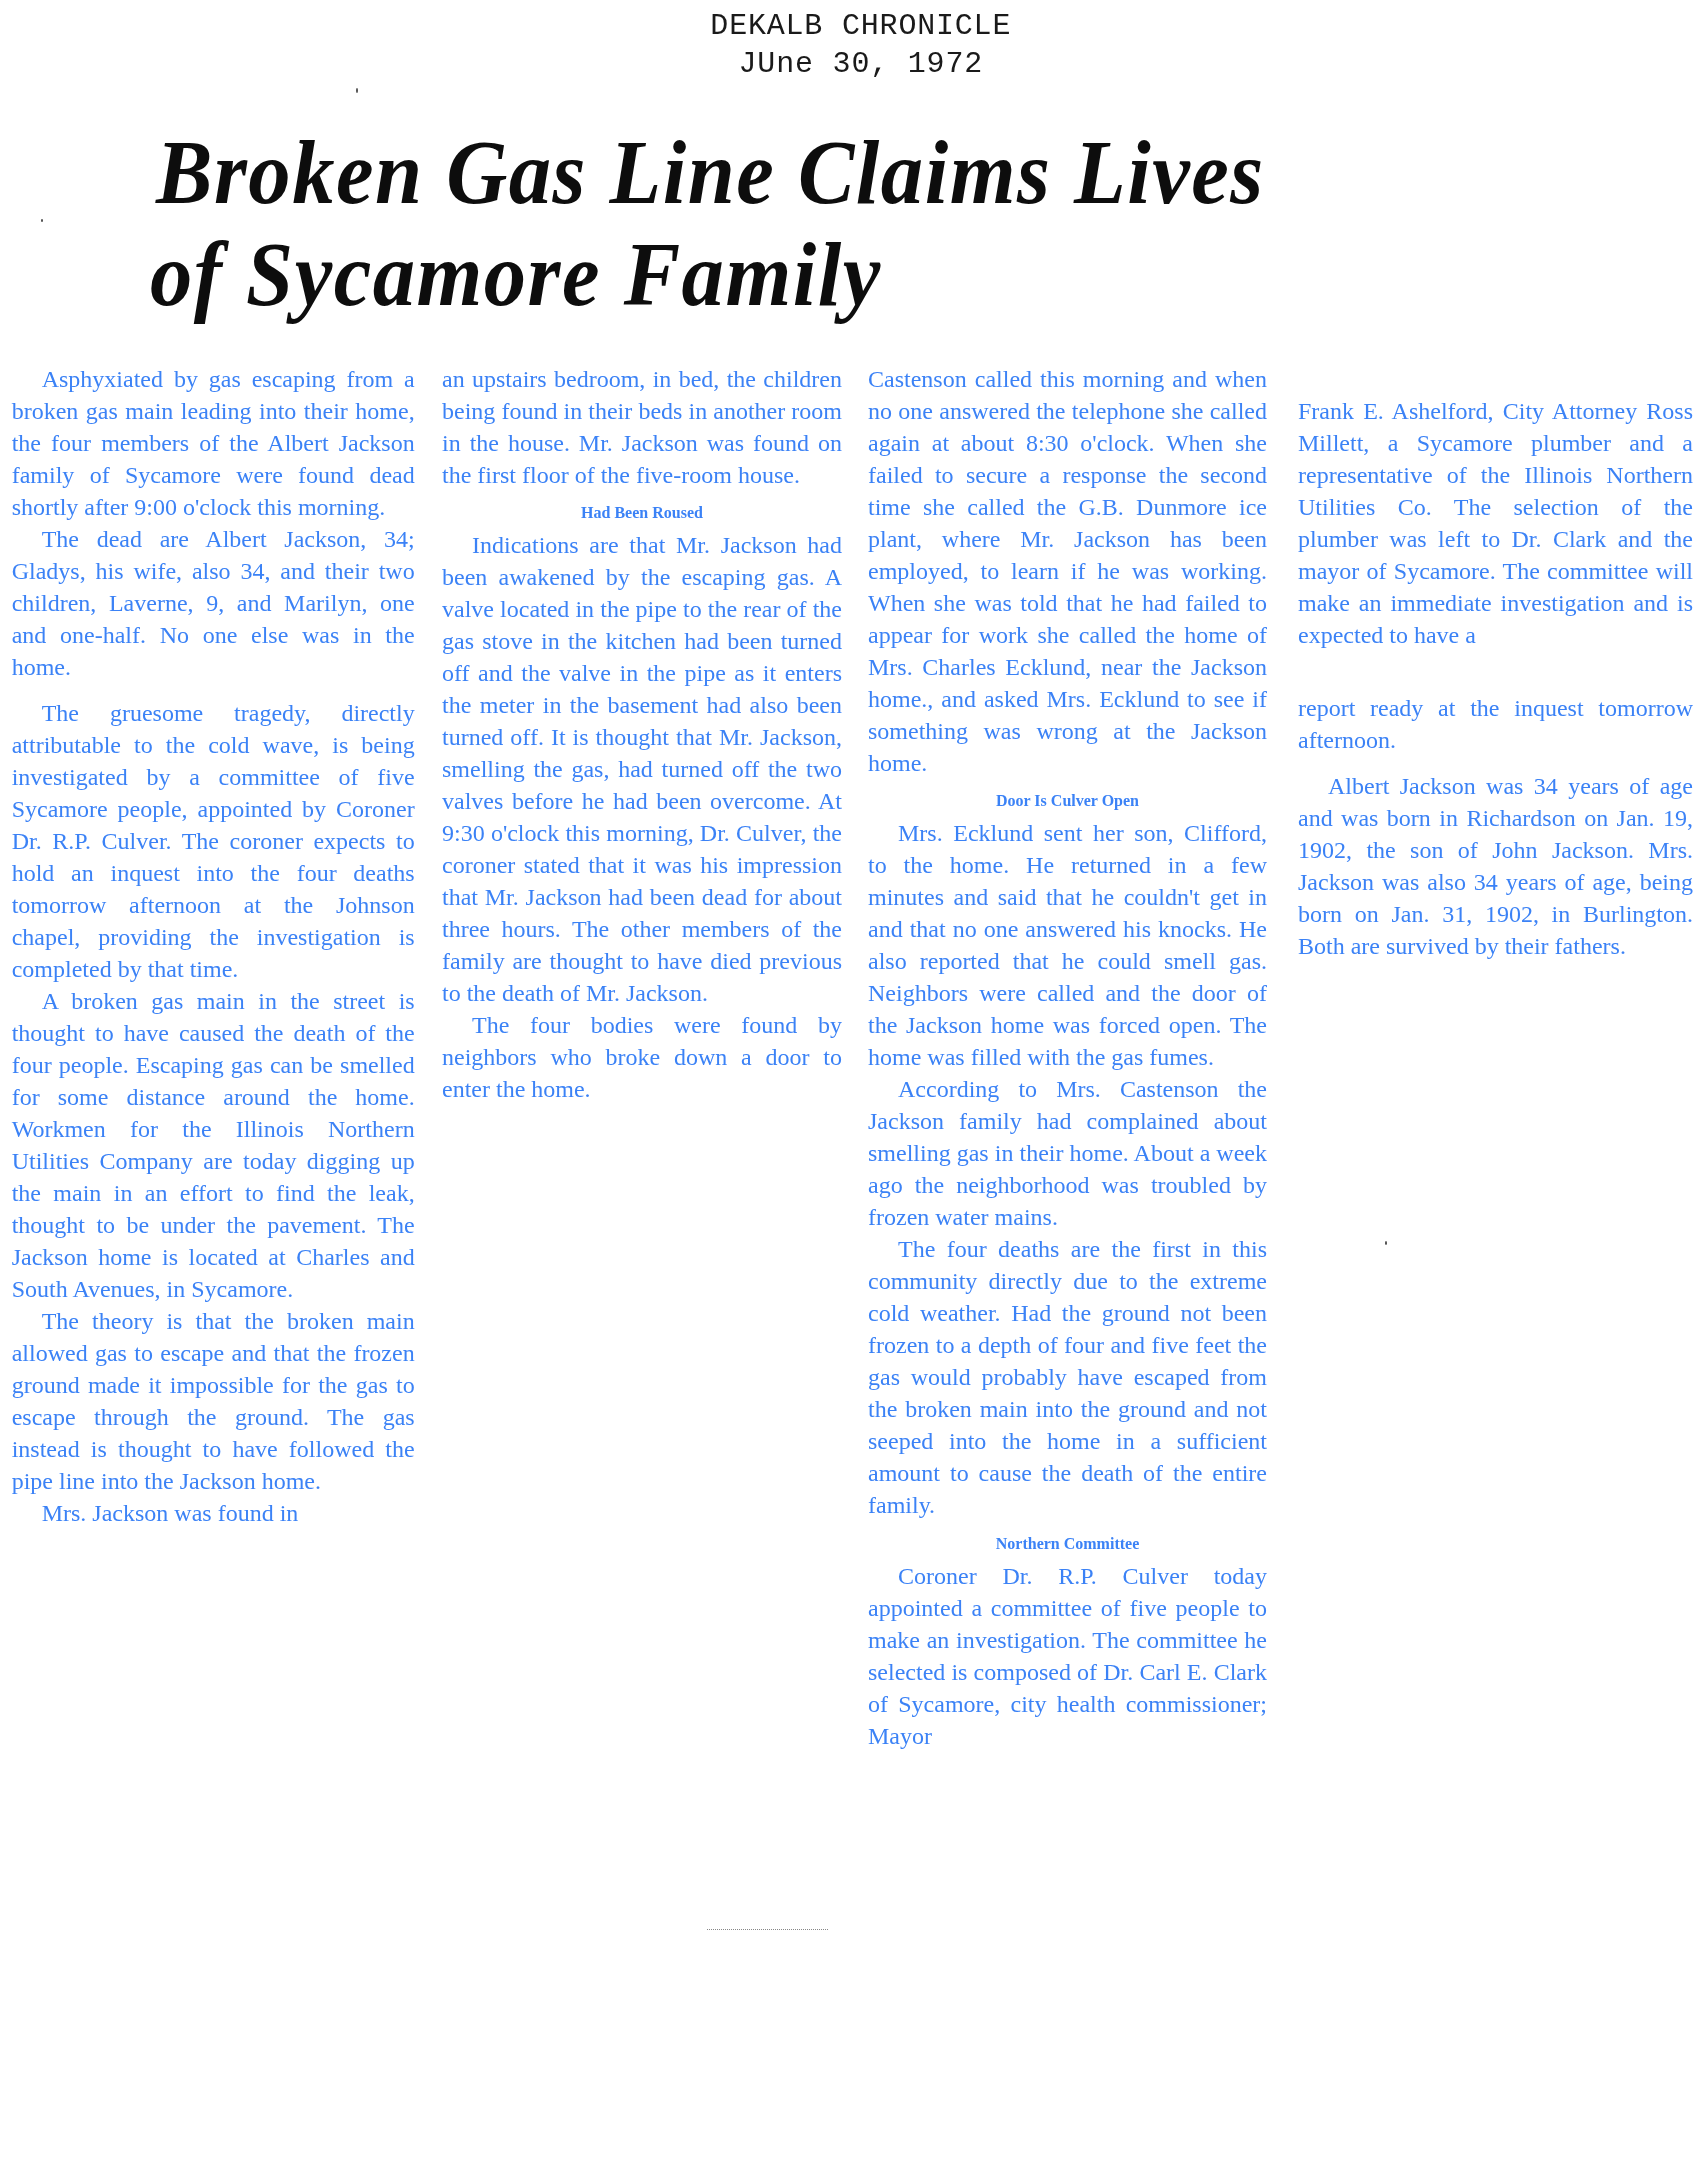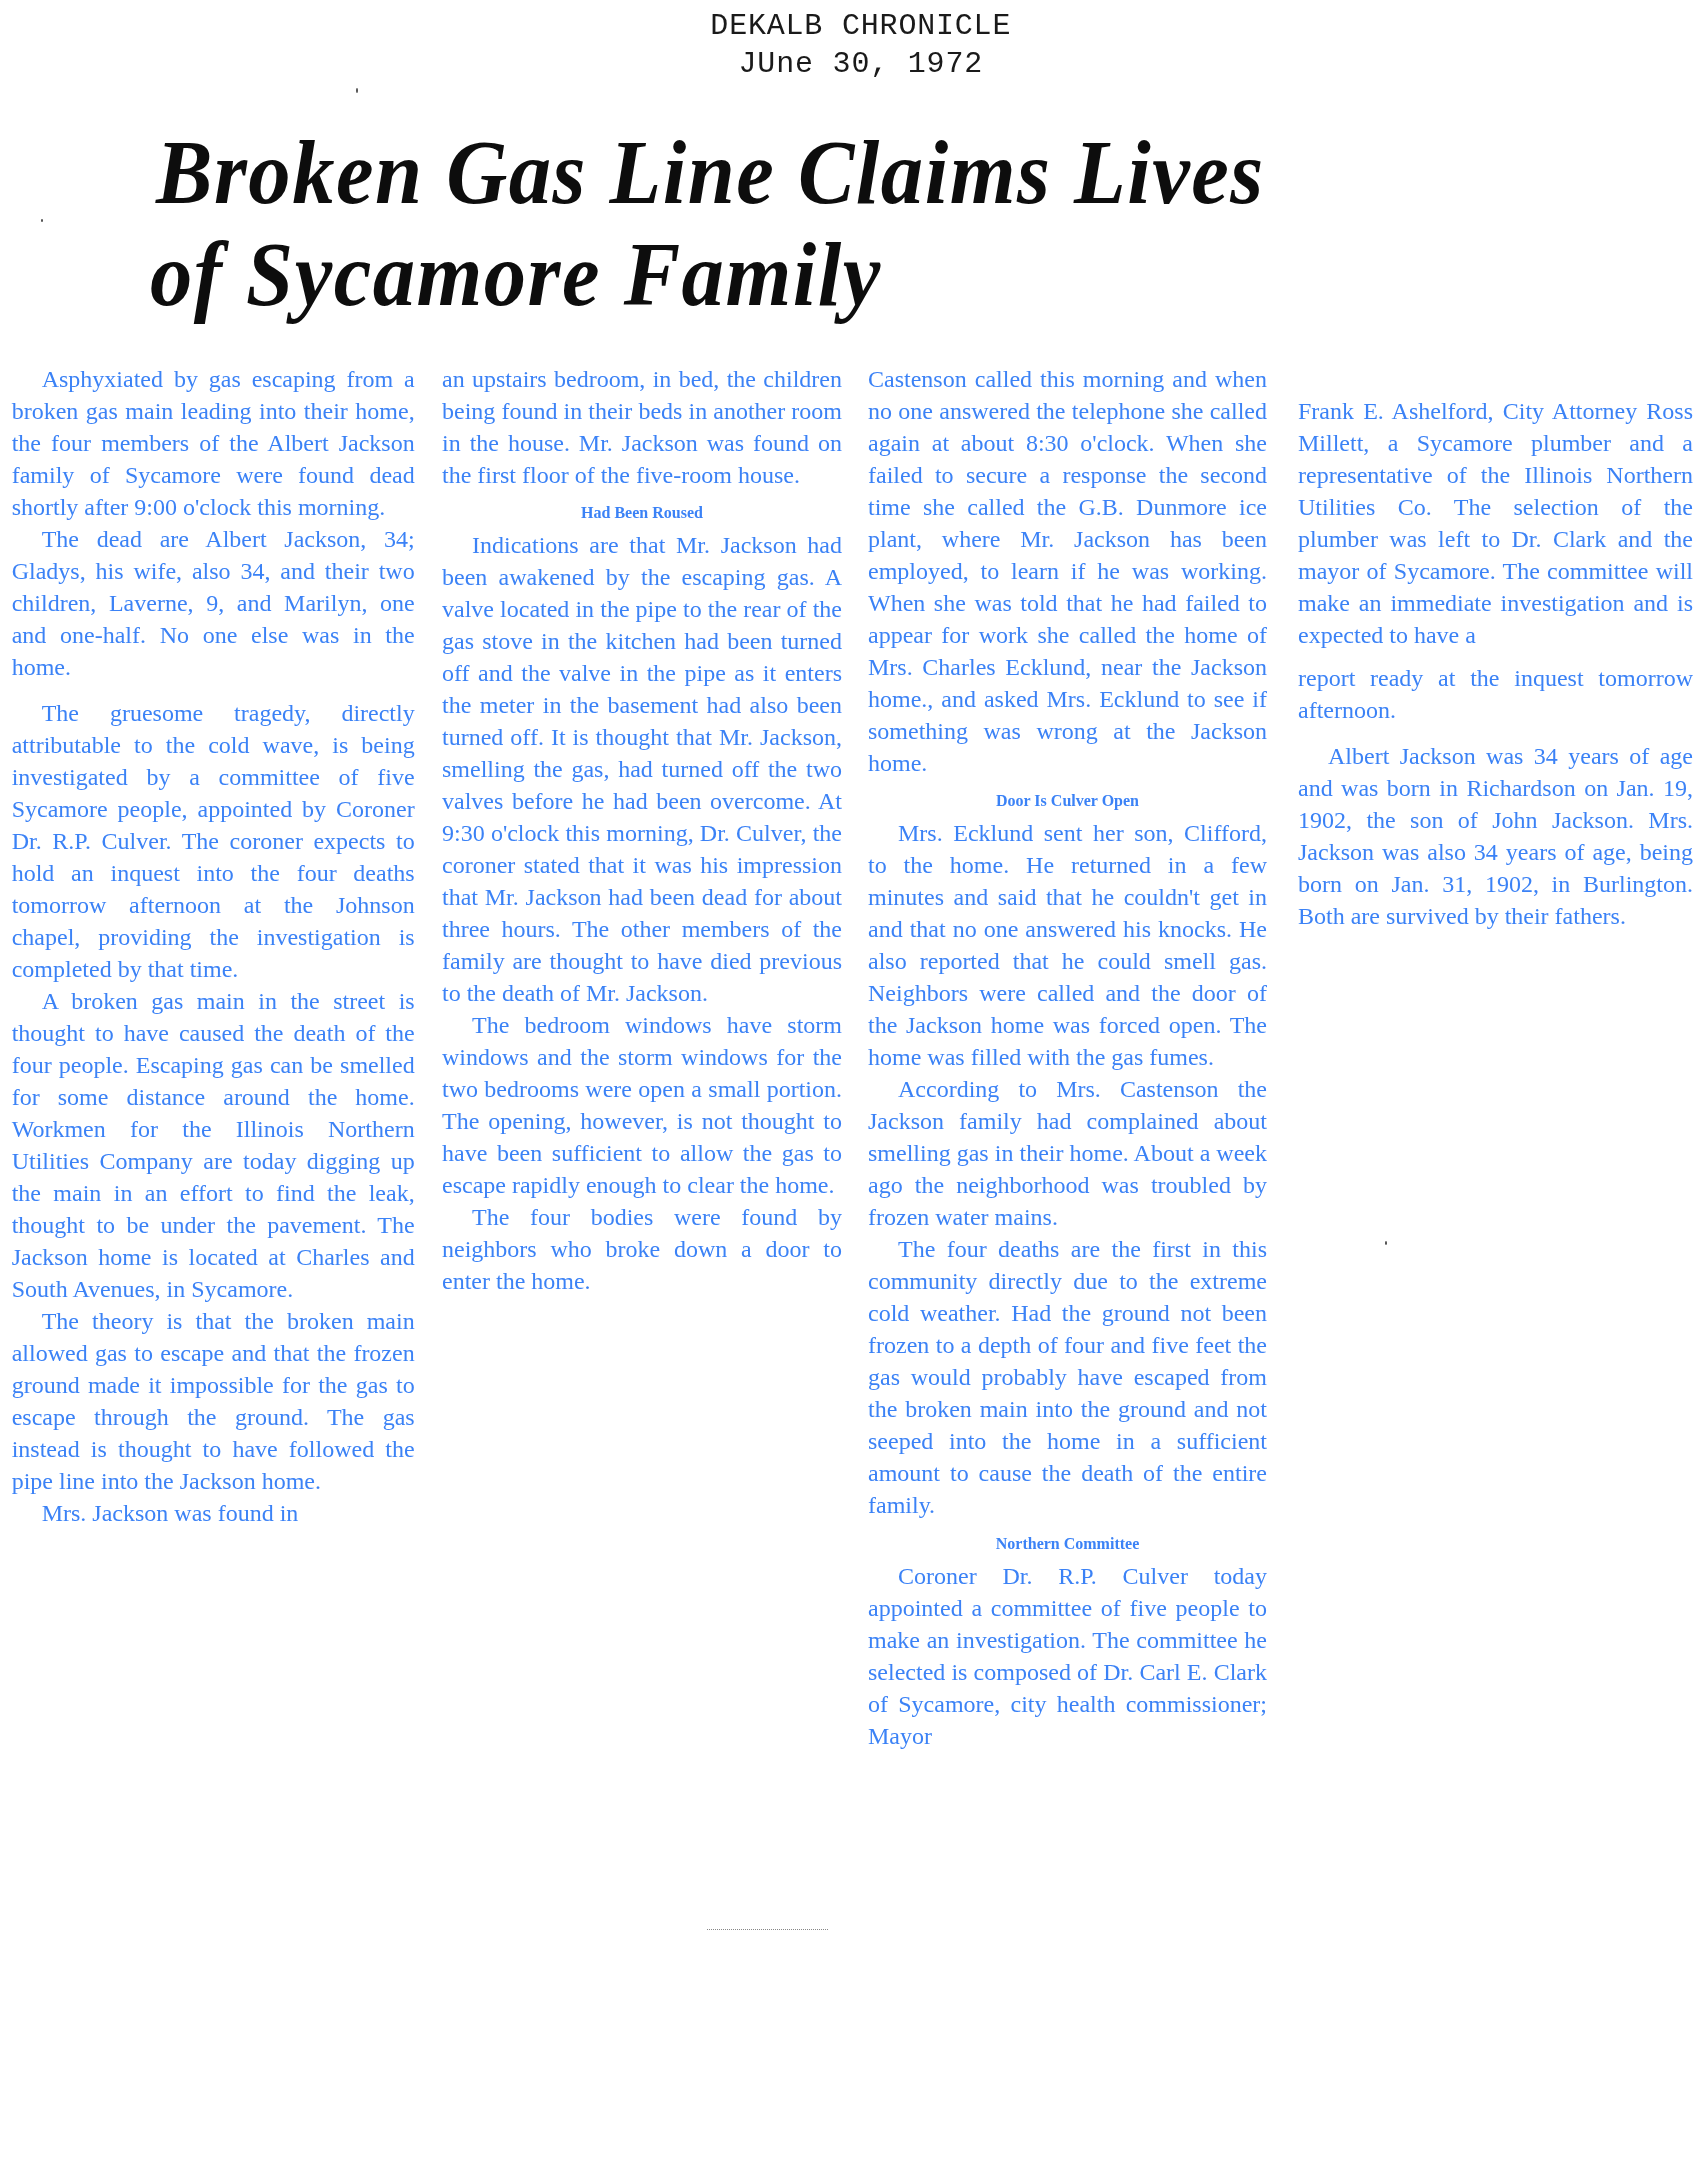--- a/index.html
+++ b/index.html
@@ -35,21 +35,21 @@
   .col3 { left: 868px; width: 399px; }
   .col4 { left: 1298px; width: 395px; top: 395px; }
   .column p { margin: 0; text-indent: 30px; }
   .column p.no-indent { text-indent: 0; }
   .column p.gap { margin-top: 14px; }
   .subhead {
     font-family: "Liberation Serif", "DejaVu Serif", serif;
     font-weight: bold; text-align: center; font-size: 16px;
     line-height: 32px; margin: 6.3px 0 0 0;
   }
-  .col4 p.gap-big { margin-top: 11px; }
+  .col4 p.gap-big { margin-top: 41px; }
   .rule-mark {
     position: absolute; left: 707px; top: 1929px; width: 121px; height: 1.6px;
     border-top: 1.6px dotted #888;
   }
   .stray { position: absolute; background: #555; border-radius: 50%; }
 </style>
 </head>
 <body>
 
 <div class="masthead paper">DEKALB CHRONICLE</div>
@@ -64,21 +64,20 @@
   <p class="gap">The gruesome tragedy, directly attributable to the cold wave, is being investigated by a committee of five Sycamore people, appointed by Coroner Dr. R.P. Culver. The coroner expects to hold an inquest into the four deaths tomorrow afternoon at the Johnson chapel, providing the investigation is completed by that time.</p>
   <p>A broken gas main in the street is thought to have caused the death of the four people. Escaping gas can be smelled for some distance around the home. Workmen for the Illinois Northern Utilities Company are today digging up the main in an effort to find the leak, thought to be under the pavement. The Jackson home is located at Charles and South Avenues, in Sycamore.</p>
   <p>The theory is that the broken main allowed gas to escape and that the frozen ground made it impossible for the gas to escape through the ground. The gas instead is thought to have followed the pipe line into the Jackson home.</p>
   <p style="text-align:left">Mrs. Jackson was found in</p>
 </div>
 
 <div class="column col2">
   <p class="no-indent">an upstairs bedroom, in bed, the children being found in their beds in another room in the house. Mr. Jackson was found on the first floor of the five-room house.</p>
   <div class="subhead">Had Been Roused</div>
   <p>Indications are that Mr. Jackson had been awakened by the escaping gas. A valve located in the pipe to the rear of the gas stove in the kitchen had been turned off and the valve in the pipe as it enters the meter in the basement had also been turned off. It is thought that Mr. Jackson, smelling the gas, had turned off the two valves before he had been overcome. At 9:30 o'clock this morning, Dr. Culver, the coroner stated that it was his impression that Mr. Jackson had been dead for about three hours. The other members of the family are thought to have died previous to the death of Mr. Jackson.</p>
-  <p>The bedroom windows have storm windows and the storm windows for the two bedrooms were open a small portion. The opening, however, is not thought to have been sufficient to allow the gas to escape rapidly enough to clear the home.</p>
   <p>The four bodies were found by neighbors who broke down a door to enter the home.</p>
 </div>
 
 <div class="column col3">
   <p class="no-indent">Castenson called this morning and when no one answered the telephone she called again at about 8:30 o'clock. When she failed to secure a response the second time she called the G.B. Dunmore ice plant, where Mr. Jackson has been employed, to learn if he was working. When she was told that he had failed to appear for work she called the home of Mrs. Charles Ecklund, near the Jackson home., and asked Mrs. Ecklund to see if something was wrong at the Jackson home.</p>
   <div class="subhead">Door Is Culver Open</div>
   <p>Mrs. Ecklund sent her son, Clifford, to the home. He returned in a few minutes and said that he couldn't get in and that no one answered his knocks. He also reported that he could smell gas. Neighbors were called and the door of the Jackson home was forced open. The home was filled with the gas fumes.</p>
   <p>According to Mrs. Castenson the Jackson family had complained about smelling gas in their home. About a week ago the neighborhood was troubled by frozen water mains.</p>
   <p>The four deaths are the first in this community directly due to the extreme cold weather. Had the ground not been frozen to a depth of four and five feet the gas would probably have escaped from the broken main into the ground and not seeped into the home in a sufficient amount to cause the death of the entire family.</p>
   <div class="subhead">Northern Committee</div>

